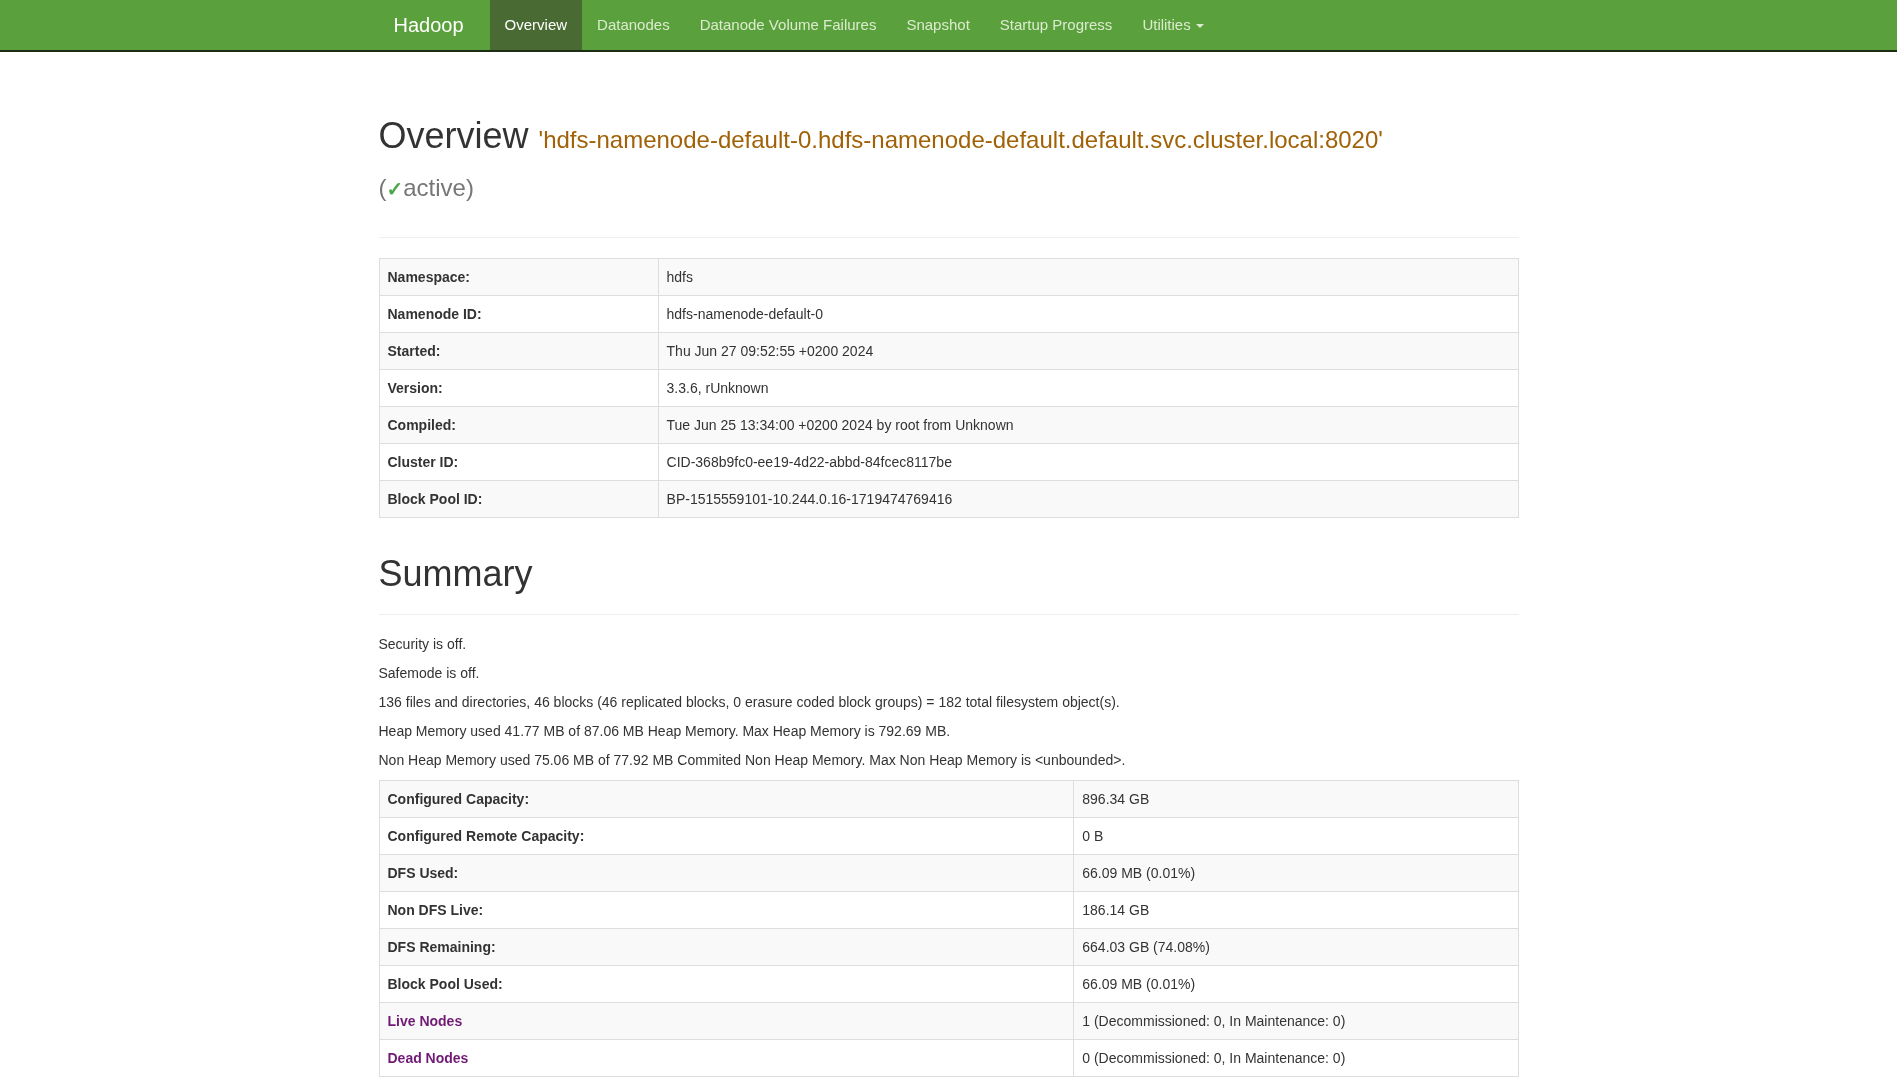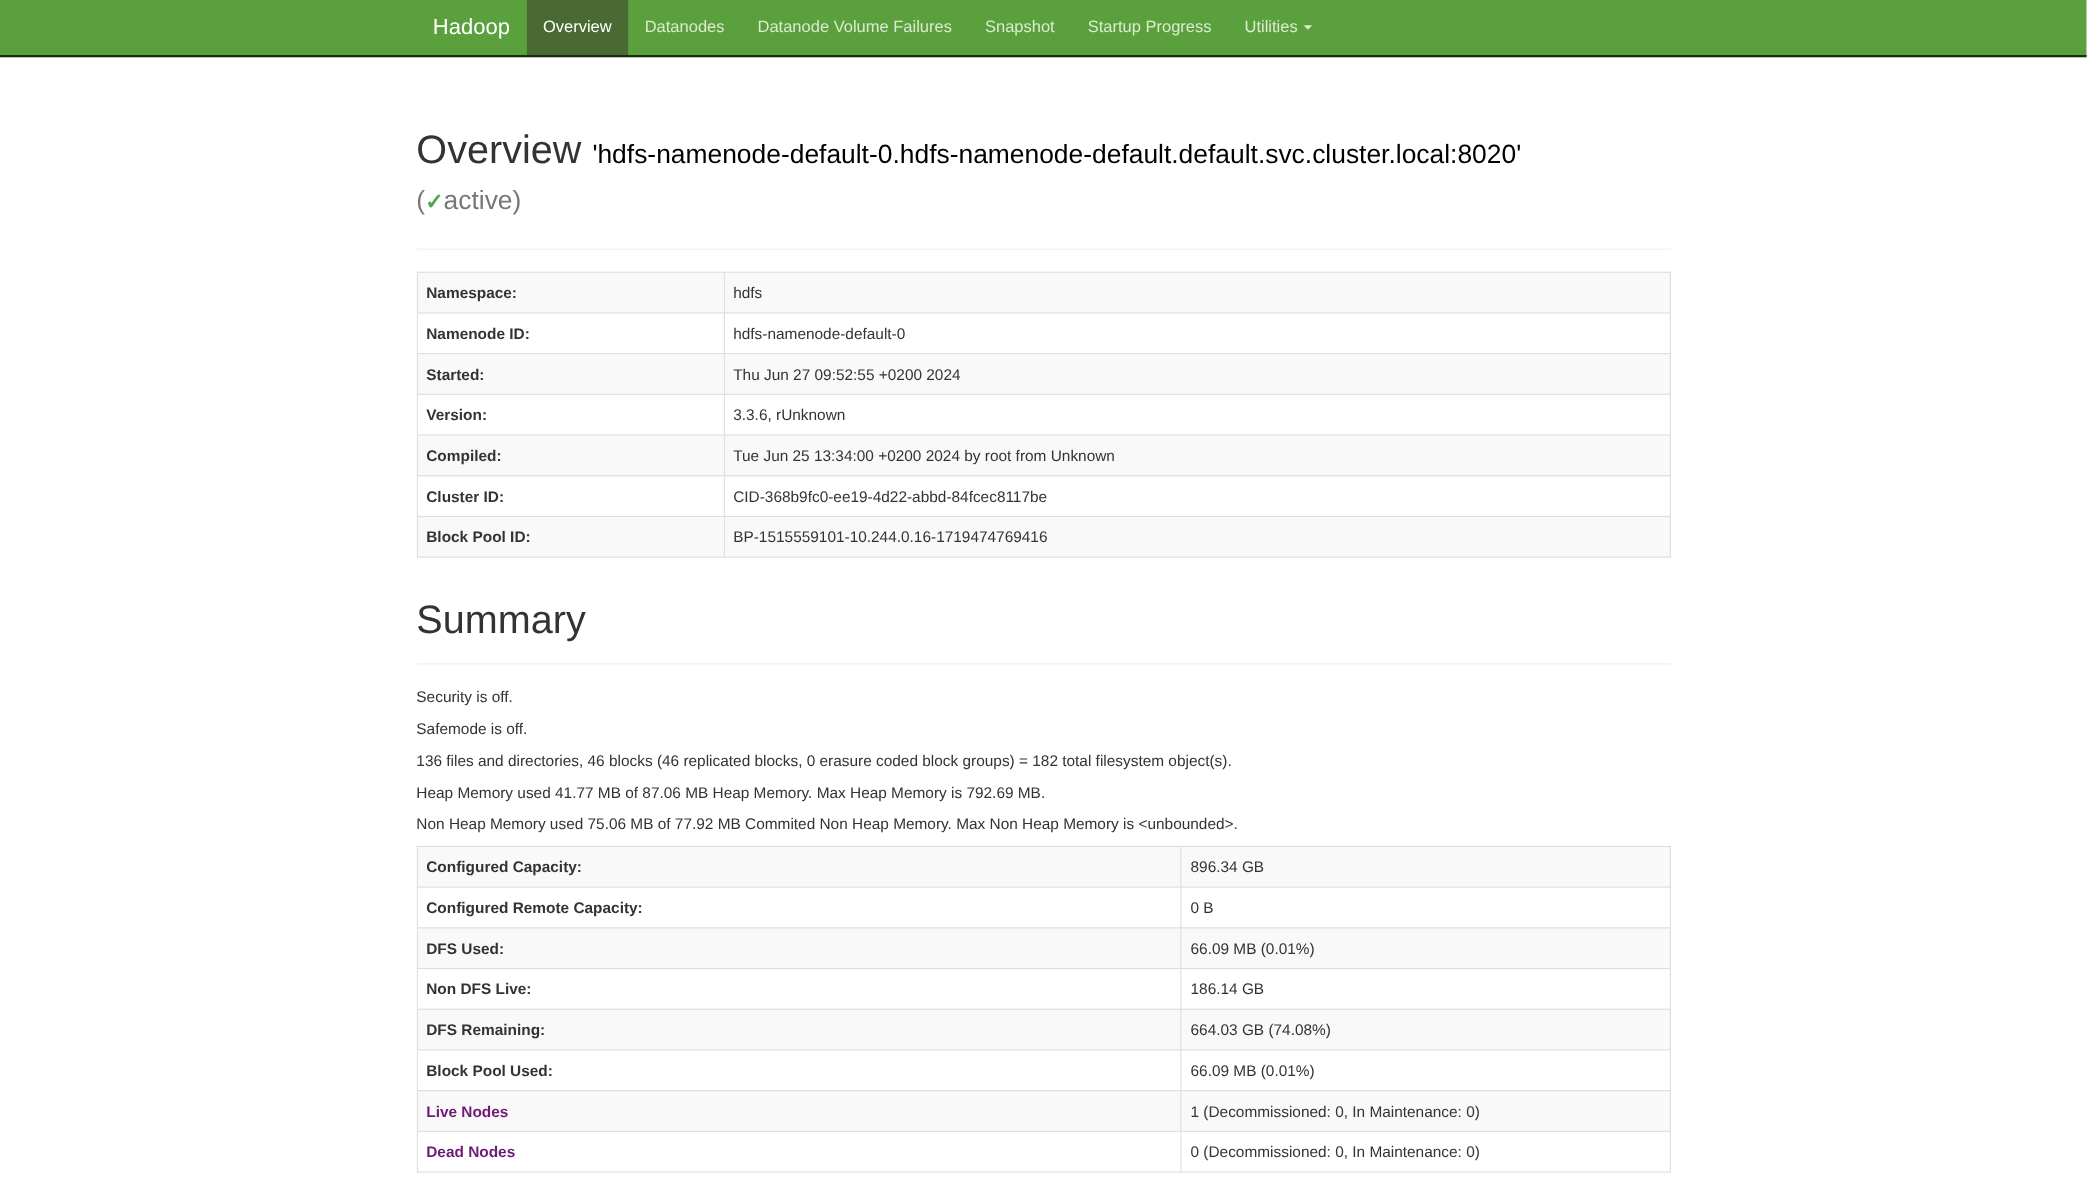--- a/index.html
+++ b/index.html
@@ -19,21 +19,21 @@
   .navbar {
     height: 52px;
     background: #5aa03c;
     border-bottom: 2px solid #1d2c13;
     margin-bottom: 20px;
   }
   .navbar .container::after { content: ""; display: block; clear: both; }
   .navbar-brand {
     float: left;
     height: 50px;
-    padding: 14px 15px 13px 15px;
+    padding: 14px 26px 13px 15px;
     font-size: 20px;
     line-height: 23px;
     color: #ffffff;
     text-decoration: none;
     cursor: pointer;
   }
   .nav { float: left; margin: 0; padding: 0; list-style: none; }
   .nav li { float: left; }
   .nav li a {
     display: block;
@@ -60,22 +60,22 @@
   
   .content { overflow: hidden; }
   .page-header {
     padding-bottom: 20px;
     border-bottom: 1px solid #eeeeee;
     margin: 0 0 20px 0;
   }
   .page-header.first { margin-top: 44px; }
   .page-header.later { margin-top: 36px; }
   h1 { margin: 0; font-size: 36px; font-weight: normal; line-height: 40px; color: #333333; }
-  h1 small { font-size: 24px; font-weight: normal; color: #000000; }
-  .h1-line2 { font-size: 24px; line-height: 44px; color: #777777; }
+  h1 small { font-size: 24px; font-weight: normal; color: #a16207; }
+  .h1-line2 { font-size: 24px; line-height: 55px; color: #777777; }
   .check-icon { color: #4ca64c; font-size: 20px; font-weight: bold; }
 
   p.summary-line { margin: 0 0 9px 0; }
 
   
   table.table {
     width: 100%;
     border-collapse: collapse;
     margin: 0 0 20px 0;
     border: 1px solid #dddddd;

